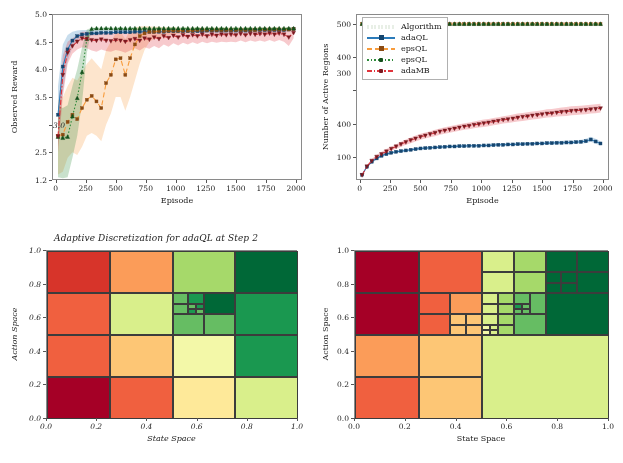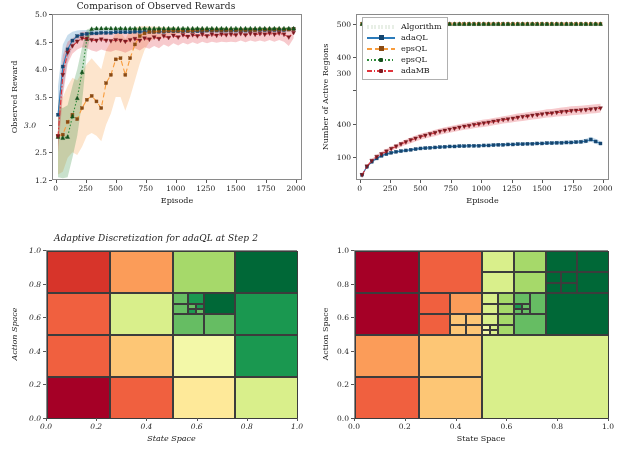--- a/index.html
+++ b/index.html
@@ -29,21 +29,20 @@
   .legtxt{font-size:8px;padding-left:6px;color:#222;white-space:nowrap;}
   
   .cell{position:absolute;box-sizing:border-box;border:0.6px solid #3c3c3c;}
 </style>
 </head>
 <body>
 
 <div class="figure">
 
   <div class="panel" id="p-rewards" style="left: 0px; top: 0px; width: 312px; height: 232px;">
-    <div class="ptitle" style="top: 1px;">Comparison of Observed Rewards</div>
     <div class="ylabel" id="yl-rewards" style="left: 10px; top: 97px; transform: rotate(-90deg) translateX(-50%);">Observed Reward</div>
     <div class="axlabel" id="xl-rewards" style="left: 52px; width: 250px; top: 196px;">Episode</div>
     <div class="axes" id="ax-rewards" style="left: 52px; top: 14px; width: 250px; height: 166px;"></div>
       <svg class="plotsvg" width="312" height="232">
         <clipPath id="clip-rewards">
           <rect x="52.5" y="14.5" width="249" height="165"></rect>
         </clipPath>
         <g clip-path="url(#clip-rewards)">
           <path d="M58.01,85.93L62.82,44.43L67.63,35.03L72.43,31.71L77.24,30.60L82.05,30.05L86.86,30.05L91.66,30.05L96.47,30.05L101.28,30.05L106.09,30.05L110.89,30.05L115.70,30.05L120.51,29.49L125.32,29.49L130.13,29.49L134.93,29.49L139.74,29.49L144.55,29.49L149.36,29.49L154.16,29.49L158.97,29.49L163.78,29.49L168.59,28.94L173.39,28.94L178.20,28.94L183.01,28.94L187.82,28.94L192.63,28.94L197.43,28.94L202.24,28.94L207.05,28.94L211.86,28.94L216.66,28.94L221.47,28.94L226.28,28.94L231.09,28.94L235.89,28.94L240.70,28.39L245.51,28.39L250.32,28.39L255.13,28.39L259.93,28.39L264.74,28.39L269.55,28.39L274.36,28.39L279.16,28.39L283.97,28.39L288.78,27.83L293.59,27.28L293.59,30.60L288.78,31.15L283.97,31.71L279.16,31.71L274.36,31.71L269.55,31.71L264.74,31.71L259.93,31.71L255.13,31.71L250.32,32.26L245.51,32.26L240.70,32.26L235.89,32.26L231.09,32.26L226.28,32.26L221.47,32.26L216.66,32.26L211.86,32.26L207.05,32.26L202.24,32.81L197.43,32.81L192.63,32.81L187.82,32.81L183.01,32.81L178.20,32.81L173.39,32.81L168.59,32.81L163.78,33.37L158.97,33.37L154.16,33.37L149.36,33.37L144.55,33.37L139.74,33.37L134.93,33.37L130.13,33.92L125.32,33.92L120.51,33.92L115.70,33.92L110.89,34.47L106.09,34.47L101.28,34.47L96.47,35.03L91.66,35.58L86.86,36.13L82.05,37.24L77.24,40.01L72.43,47.20L67.63,61.03L62.82,91.47L58.01,146.80Z" fill="#2b7bba" fill-opacity="0.26" stroke="none"></path>
           <path d="M58.01,99.77L62.82,97.00L67.63,85.93L72.43,77.63L77.24,80.40L82.05,72.10L86.86,63.80L91.66,58.27L96.47,63.80L101.28,69.33L106.09,49.97L110.89,41.67L115.70,33.37L120.51,31.71L125.32,38.90L130.13,30.60L134.93,27.83L139.74,26.17L144.55,26.17L149.36,26.17L154.16,26.73L158.97,26.73L163.78,27.28L168.59,27.28L173.39,27.28L178.20,27.83L183.01,27.83L187.82,27.83L192.63,27.83L197.43,27.83L202.24,27.83L207.05,27.83L211.86,27.83L216.66,27.83L221.47,27.83L226.28,27.83L231.09,27.83L235.89,27.83L240.70,27.83L245.51,27.83L250.32,27.83L255.13,27.83L259.93,27.83L264.74,27.83L269.55,27.83L274.36,27.83L279.16,27.83L283.97,27.83L288.78,27.83L293.59,27.28L293.59,30.60L288.78,31.15L283.97,31.15L279.16,31.15L274.36,31.15L269.55,31.71L264.74,31.71L259.93,31.71L255.13,31.71L250.32,31.71L245.51,31.71L240.70,31.71L235.89,31.71L231.09,32.26L226.28,32.26L221.47,32.26L216.66,32.26L211.86,32.26L207.05,32.26L202.24,32.81L197.43,32.81L192.63,32.81L187.82,33.37L183.01,33.37L178.20,33.92L173.39,34.47L168.59,35.03L163.78,36.13L158.97,37.24L154.16,38.90L149.36,41.67L144.55,49.97L139.74,63.80L134.93,80.40L130.13,97.00L125.32,110.83L120.51,97.00L115.70,97.00L110.89,113.60L106.09,124.67L101.28,141.27L96.47,135.73L91.66,132.97L86.86,135.73L82.05,146.80L77.24,155.10L72.43,152.33L67.63,157.87L62.82,171.70L58.01,174.47Z" fill="#f89c3c" fill-opacity="0.26" stroke="none"></path>
@@ -271,21 +270,21 @@
       <div class="tick tickx" style="left: 235.894px; top: 184px;">1500</div>
       <div class="tmarkx" style="left: 265.942px; top: 180px;"></div>
       <div class="tick tickx" style="left: 265.942px; top: 184px;">1750</div>
       <div class="tmarkx" style="left: 295.99px; top: 180px;"></div>
       <div class="tick tickx" style="left: 295.99px; top: 184px;">2000</div>
       <div class="tmarky" style="left: 49px; top: 180px;"></div>
       <div class="tick ticky" style="left: 18px; width: 29px; top: 180px;">1.2</div>
       <div class="tmarky" style="left: 49px; top: 152.333px;"></div>
       <div class="tick ticky" style="left: 18px; width: 29px; top: 152.333px;">2.5</div>
       <div class="tmarky" style="left: 49px; top: 124.667px;"></div>
-      <div class="tick ticky" style="left: 7px; width: 29px; top: 124.667px; font-style: italic;">3.0</div>
+      <div class="tick ticky" style="left: 18px; width: 47px; top: 124.667px; font-style: italic;">3.0</div>
       <div class="tmarky" style="left: 49px; top: 97px;"></div>
       <div class="tick ticky" style="left: 18px; width: 29px; top: 97px;">3.5</div>
       <div class="tmarky" style="left: 49px; top: 69.3333px;"></div>
       <div class="tick ticky" style="left: 18px; width: 29px; top: 69.3333px;">4.0</div>
       <div class="tmarky" style="left: 49px; top: 41.6667px;"></div>
       <div class="tick ticky" style="left: 18px; width: 29px; top: 41.6667px;">4.5</div>
       <div class="tmarky" style="left: 49px; top: 14px;"></div>
       <div class="tick ticky" style="left: 18px; width: 29px; top: 14px;">5.0</div>
     </div>
 

